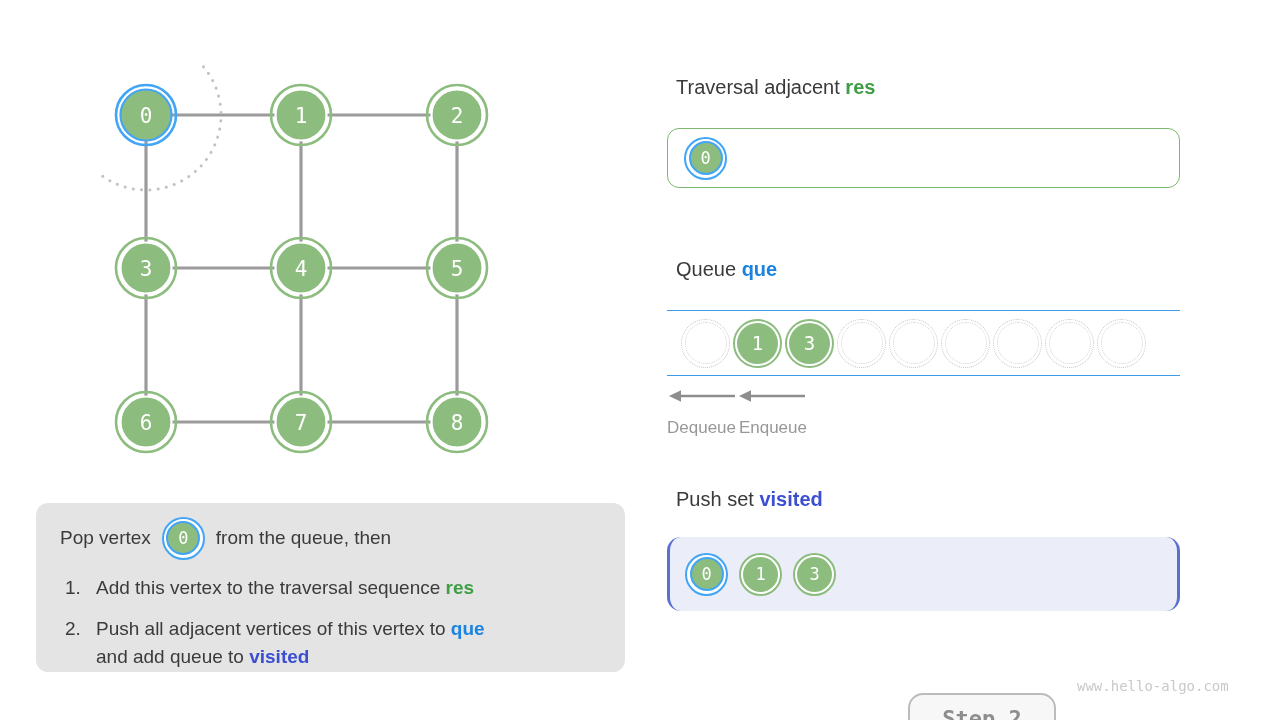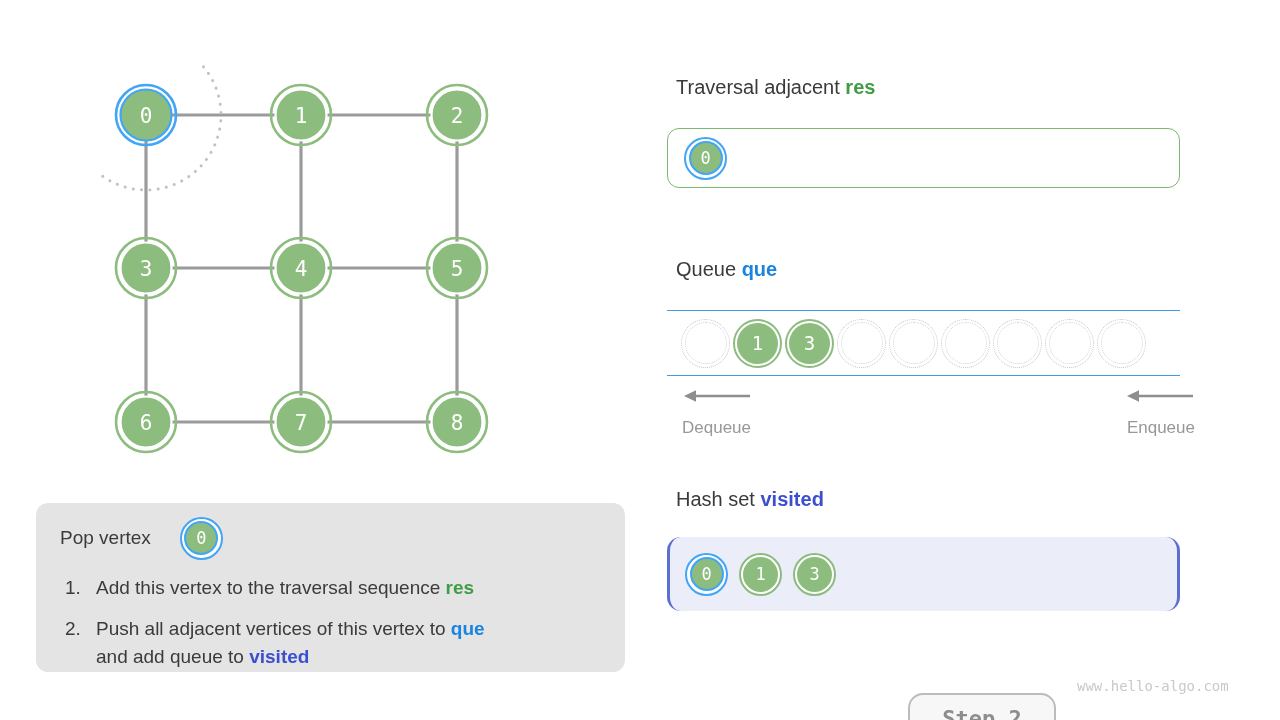--- a/index.html
+++ b/index.html
@@ -10,21 +10,21 @@
   .code-blue{color:var(--code_blue);}
   .code-indigo{color:var(--code_indigo);}
 
   
   #graph-svg{position:absolute;left:0;top:0;}
 
   
   .explain-box{position:absolute;left:36px;top:503px;width:589px;height:169px;
                background:var(--expl_bg);border-radius:12px;box-sizing:border-box;
                padding:12px 24px 0 24px;font-size:19px;color:#3b3b3b;}
-  .explain-line1{display:flex;align-items:center;gap:29px;height:46px;}
+  .explain-line1{display:flex;align-items:center;gap:11px;height:46px;}
   .explain-item{display:flex;margin-top:13px;line-height:28px;}
   .explain-item .num{flex:none;width:36px;padding-left:5px;box-sizing:border-box;}
 
   
   .chip{box-sizing:border-box;border-radius:50%;display:flex;align-items:center;
         justify-content:center;background:#fff;border:2.5px solid var(--node_green);
         padding:2px;flex:none;}
   .chip .disc{box-sizing:border-box;width:100%;height:100%;border-radius:50%;
         background:var(--node_green);color:#fff;display:flex;align-items:center;
         justify-content:center;font-family:"DejaVu Sans Mono",monospace;}
@@ -45,22 +45,22 @@
 
   .queue-strip{position:absolute;left:667px;top:310px;width:513px;height:66px;
            box-sizing:border-box;border-top:1.5px solid var(--queue_line);
            border-bottom:1.5px solid var(--queue_line);
            display:flex;align-items:center;gap:3px;padding-left:14px;}
   .qslot{flex:none;width:49px;height:49px;box-sizing:border-box;border-radius:50%;
            border:1.5px dotted #c6c6c6;position:relative;}
   .qslot::after{content:"";position:absolute;inset:2.5px;border-radius:50%;
            border:1.5px dotted #d0d0d0;}
 
-  .queue-arrows{position:absolute;left:682px;top:388px;width:513px;
-           display:flex;justify-content:space-between;}
+  .queue-arrows{position:absolute;left:667px;top:388px;width:513px;
+           display:flex;}
   .arrow-col{display:flex;flex-direction:column;}
   .arrow-col.right{align-items:flex-end;}
   .arrow-label{margin-top:14px;font-size:17px;color:var(--label_gray);}
 
   .visited-box{position:absolute;left:667px;top:537px;width:513px;height:74px;
            box-sizing:border-box;background:var(--visited_bg);border-radius:14px;
            border-left:3px solid var(--visited_border);
            border-right:3px solid var(--visited_border);
            display:flex;align-items:center;gap:11px;padding-left:15px;}
 
@@ -139,20 +139,21 @@
     </svg>
 
   <div class="explain-box">
     <div class="explain-line1">
       <span>Pop vertex</span>
       <span id="intro-chip-slot">
           <div class="chip sm hl">
             <div class="disc">0</div>
           </div>
         </span>
+      <span>from the queue, then</span>
     </div>
     <div class="explain-item">
       <span class="num">1.</span>
       <span><span>Add this vertex to the traversal sequence</span>
         <span class="mono code-green">res</span></span>
     </div>
     <div class="explain-item">
       <span class="num">2.</span>
       <span><span>Push all adjacent vertices of this vertex to</span>
         <span class="mono code-blue">que</span><br><span>and add queue to</span>
@@ -201,21 +202,21 @@
     <div class="arrow-col right">
       <svg width="70" height="16" viewBox="0 0 70 16">
         <path d="M68 8 H10" stroke="#8e8e8e" stroke-width="2.6" fill="none"></path>
         <path d="M14 2.2 L2 8 L14 13.8 Z" fill="#8e8e8e"></path>
       </svg>
       <span class="arrow-label">Enqueue</span>
     </div>
   </div>
 
   <div class="sec-title" style="top:488px">
-    <span>Hash set</span>
+    <span>Push set</span>
     <span class="mono code-indigo">visited</span>
   </div>
   <div class="visited-box" id="visited-box">
       <div class="chip sm hl">
         <div class="disc">0</div>
       </div>
       <div class="chip sm">
         <div class="disc">1</div>
       </div>
       <div class="chip sm">

